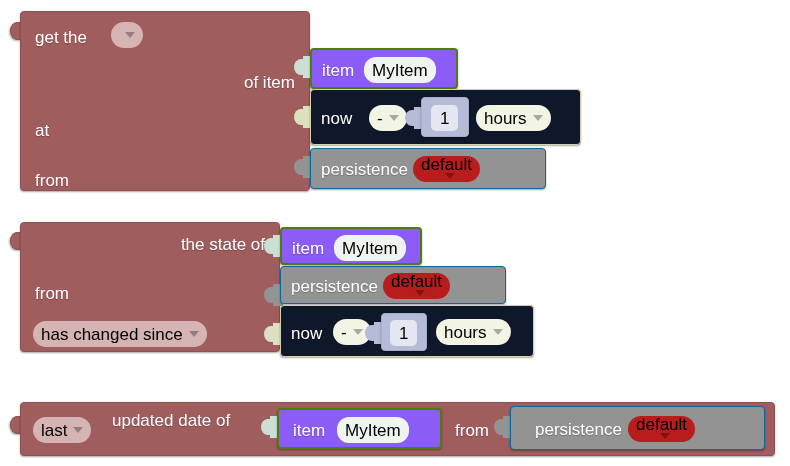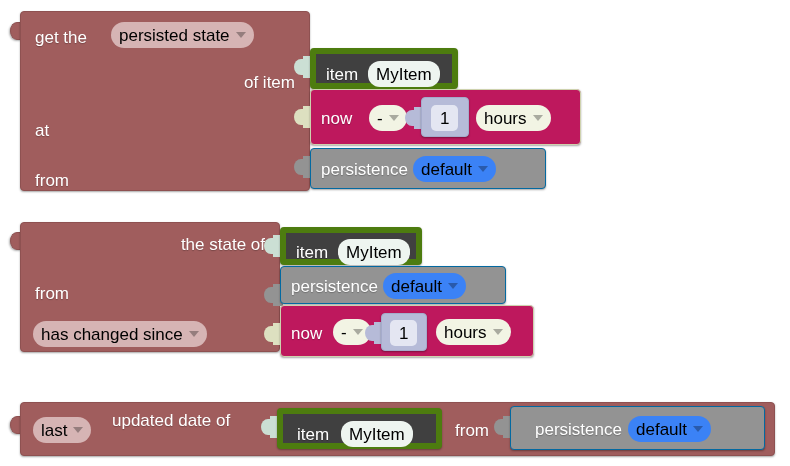--- a/index.html
+++ b/index.html
@@ -12,22 +12,22 @@
   }
   #stage { position: relative; width: 790px; height: 380px; }
 
   
   .blk {
     position: absolute;
     border-radius: 4px;
     box-shadow: 0 1px 2px rgba(0,0,0,.35);
   }
   .blk.red    { background: #a05d5d; border: 1px solid #8e5151; }
-  .blk.teal   { background: #404040; border: 6px solid #4d7c0f; }
-  .blk.olive  { background: #be185d; border: 1px solid #ced2ae; text-decoration: underline; }
+  .blk.teal   { background: #8b5cf6; border: 2px solid #4d7c0f; }
+  .blk.olive  { background: #0f172a; border: 1px solid #ced2ae; text-decoration: underline; }
   .blk.grey   { background: #939393; border: 1px solid #0369a1; }
   .blk.purple { background: #b6bbd8; border: 1px solid #a5abcb; }
 
   
   .lbl {
     position: absolute;
     font-size: 17px;
     line-height: 1;
     white-space: nowrap;
     color: #ffffff;
@@ -43,21 +43,21 @@
     padding: 0 8px;
     border-radius: 13px;
     font-size: 17px;
     color: #000;
     white-space: nowrap;
     line-height: 1;
   }
   .fld.on-red    { background: #d6b4b4; }
   .fld.on-teal   { background: #eef5f0; }
   .fld.on-olive  { background: #f2f4e4; }
-  .fld.on-grey   { background: #3b82f6; }
+  .fld.on-grey   { background: #b91c1c; flex-direction: column; }
   .fld.on-purple { background: #e4e6f2; border-radius: 5px; }
   .fld.sq        { border-radius: 12px; }
 
   .caret {
     width: 0; height: 0;
     margin-left: 6px;
     border-left: 5px solid transparent;
     border-right: 5px solid transparent;
     border-top: 6px solid rgba(0,0,0,.30);
   }
@@ -96,21 +96,20 @@
 
 <div id="stage">
 
   <div class="plug" style="left:10px; top:22px;"></div>
 
   <div class="blk red" style="left:20px; top:11px; width:290px; height:180px;">
 
     <span class="lbl" style="left:14px; top:17px;">get the</span>
 
     <div class="fld on-red" style="left:90px; top:10px;">
-      <span>persisted state</span>
       <span class="caret"></span>
     </div>
 
     <span class="lbl" style="right:14px; top:62px;">of item</span>
 
     <span class="lbl" style="left:14px; top:110px;">at</span>
 
     <span class="lbl" style="left:14px; top:160px;">from</span>
   </div>
 

